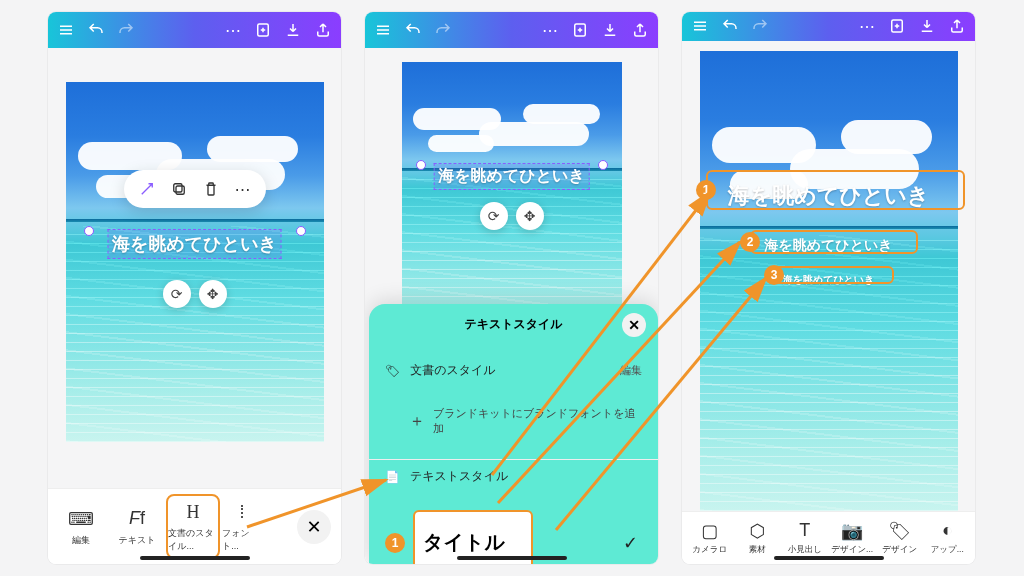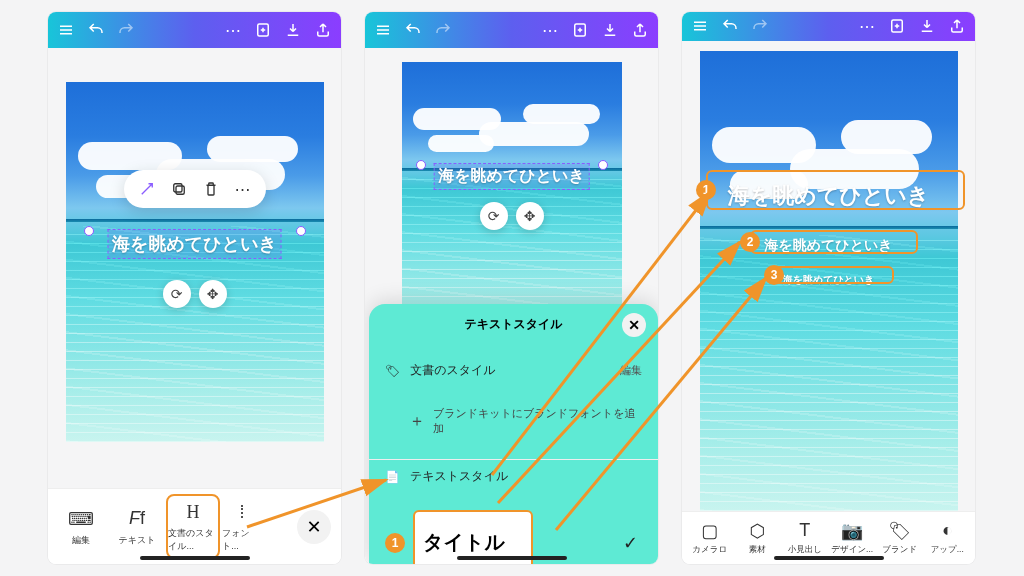--- a/index.html
+++ b/index.html
@@ -324,21 +324,21 @@
       <div class="nav-item">
           <div class="n-ico">T</div>
           <span>小見出し</span>
         </div>
       <div class="nav-item">
           <div class="n-ico">📷</div>
           <span>デザイン...</span>
         </div>
       <div class="nav-item">
           <div class="n-ico">🏷</div>
-          <span>ブランド</span>
+          <span>デザイン</span>
         </div>
       <div class="nav-item">
           <div class="n-ico">◐</div>
           <span>アップ...</span>
         </div>
     </div>
     <div class="home-ind"></div>
   </div>
 
 </div>

